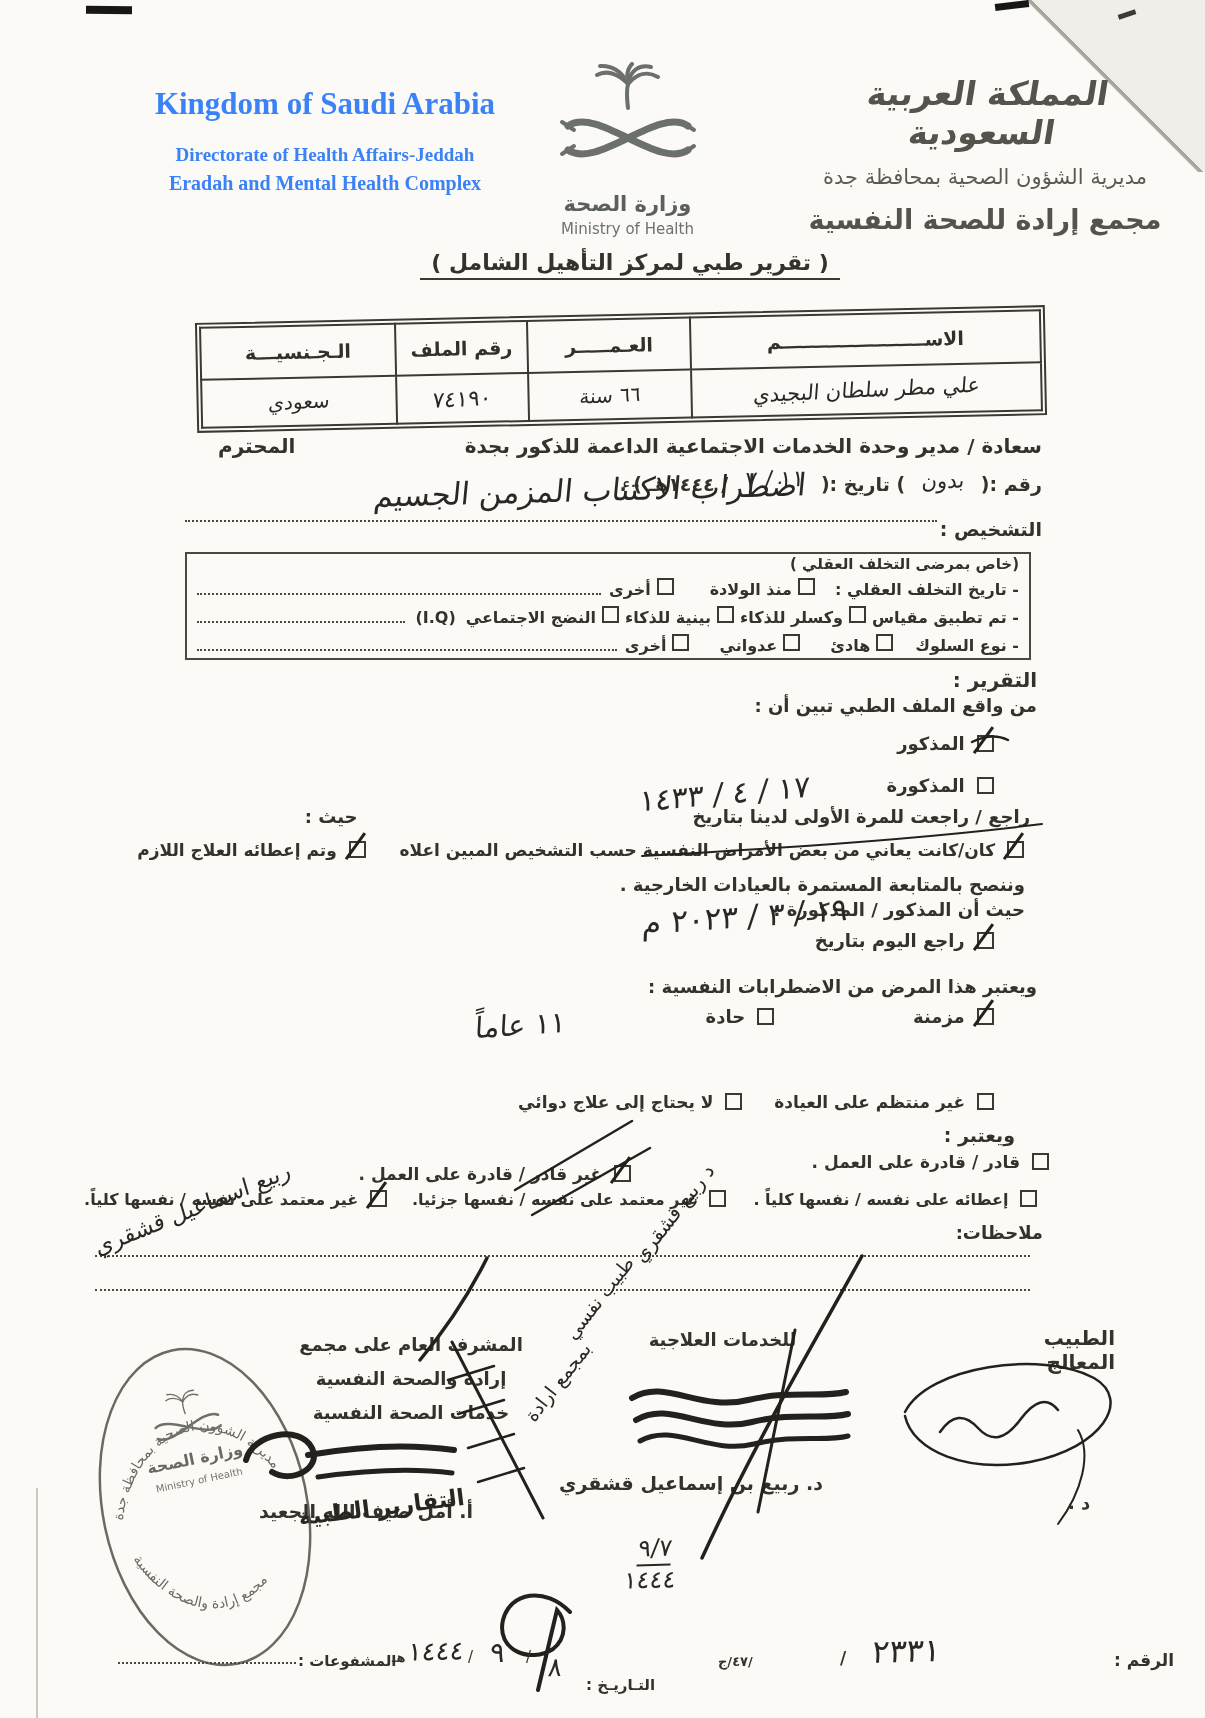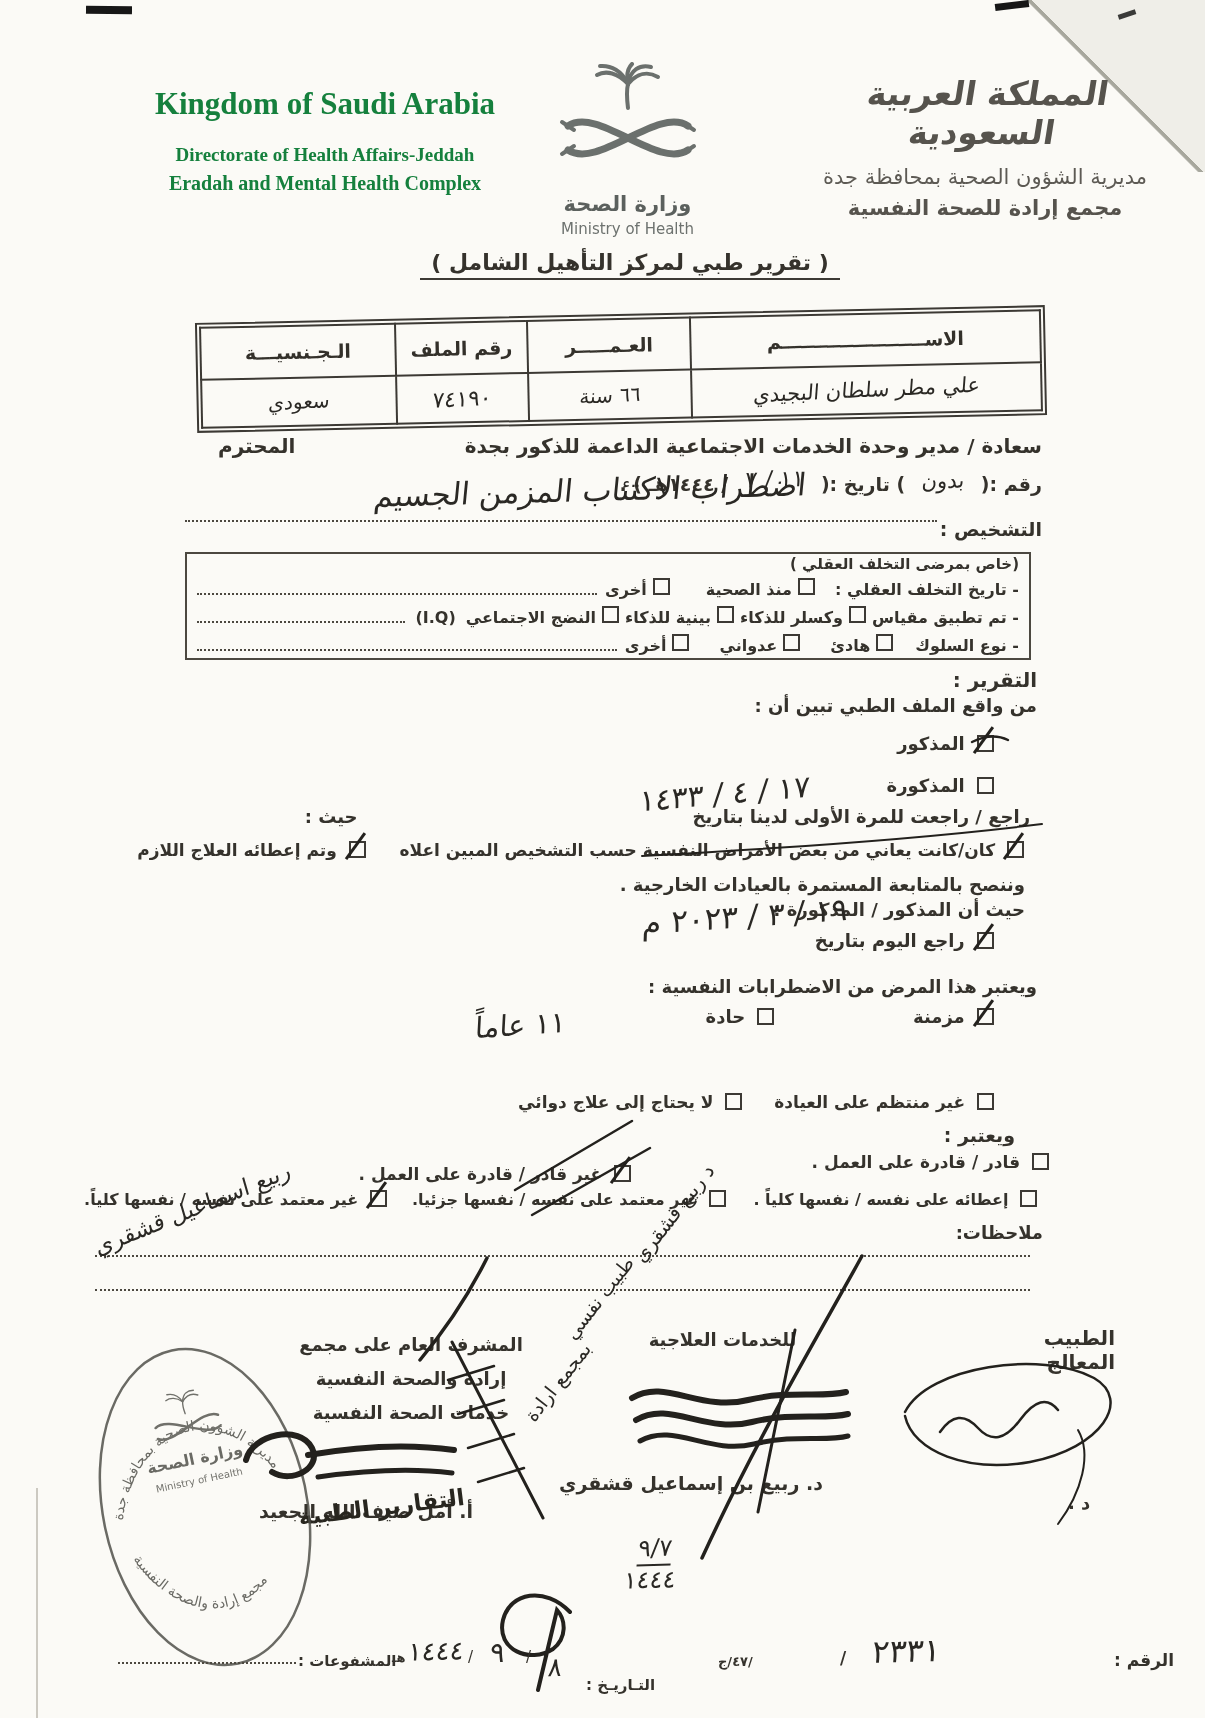--- a/index.html
+++ b/index.html
@@ -1,20 +1,20 @@
 <!DOCTYPE html>
 <html lang="ar"><head>
 <meta charset="utf-8">
 <style>
   html,body{margin:0;padding:0;background:#d8d8d2;}
   .paper{position:relative;width:1205px;height:1718px;background:#fbfaf6;overflow:hidden;
          font-family:"DejaVu Sans",sans-serif;}
   .abs{position:absolute;}
   .ar{font-family:"DejaVu Sans",sans-serif;direction:rtl;unicode-bidi:isolate;color:#35322c;font-weight:700;}
-  .en{font-family:"Liberation Serif",serif;color:#15803d;font-weight:700;}
+  .en{font-family:"Liberation Serif",serif;color:#3b82f6;font-weight:700;}
   .hw{font-family:"DejaVu Sans",sans-serif;font-weight:400;color:#2a2824;direction:rtl;unicode-bidi:isolate;
       display:inline-block;transform:rotate(-1.5deg) skewX(-7deg);}
   .row{white-space:nowrap;}
   .cb{display:inline-block;width:13px;height:13px;border:2px solid #3c3934;vertical-align:-2px;
       margin:0 6px;position:relative;background:transparent;}
   .cb[data-checked="true"]::before{content:"";position:absolute;left:3px;top:-13px;width:2.5px;height:32px;
       background:#23211d;transform:rotate(36deg);}
   .dots{border-bottom:2.5px dotted #4c4840;display:inline-block;vertical-align:baseline;}
   .dotline{position:absolute;border-bottom:2.5px dotted #4c4840;}
   .spacer{display:inline-block;}
@@ -63,21 +63,21 @@
       <path d="M14 60 L26 68"></path>
         <path d="M134 92 L146 84"></path>
     </g>
   </svg>
   <div class="abs ar" style="left:545px;top:192px;width:165px;text-align:center;font-size:21px;color:#5b605d;">وزارة الصحة</div>
   <div class="abs" style="left:545px;top:220px;width:165px;text-align:center;font-size:15px;color:#6d726f;font-family:'DejaVu Sans',sans-serif;">Ministry of Health</div>
 
   <div class="abs ar" style="left:800px;top:74px;width:370px;text-align:center;color:#56534d;">
     <div style="font-size:33px;transform:skewX(-9deg);font-weight:700;">المملكة العربية السعودية</div>
     <div style="font-size:21px;margin-top:13px;font-weight:400;color:#5d5a54;">مديرية الشؤون الصحية بمحافظة جدة</div>
-    <div style="font-size:21px;margin-top:7px;">مجمع إرادة للصحة النفسية</div>
+    <div style="font-size:27px;margin-top:15px;">مجمع إرادة للصحة النفسية</div>
   </div>
 
   <div class="abs ar" style="left:420px;top:250px;width:420px;text-align:center;font-size:22px;border-bottom:2.5px solid #3c3934;padding-bottom:3px;">( تقرير طبي لمركز التأهيل الشامل )</div>
 
   <table class="ptable abs" dir="rtl" style="left:200px;top:318px;width:842px;">
     <tbody>
         <tr>
       <th style="width:345px;">الاســــــــــــــــــــــم</th>
       <th style="width:158px;">العـمـــــر</th>
       <th style="width:128px;">رقم الملف</th>
@@ -110,21 +110,21 @@
   <div class="abs" style="left:205px;top:472px;width:770px;text-align:center;">
     <span class="hw" style="font-size:31px;">اضطراب الاكتئاب المزمن الجسيم</span>
   </div>
 
   <div class="abs ar" style="left:185px;top:552px;width:846px;height:108px;border:2.5px solid #4c4840;box-sizing:border-box;padding:1px 10px;">
     <div style="font-size:15px;">(خاص بمرضى التخلف العقلي )</div>
     <div class="row" style="font-size:16px;margin-top:5px;display:flex;align-items:baseline;">
       <span>- تاريخ التخلف العقلي :</span>
       <span class="spacer" style="width:14px;"></span>
       <span class="cb" data-checked="false"></span>
-      <span>منذ الصحية</span>
+      <span>منذ الولادة</span>
       <span class="spacer" style="width:30px;"></span>
       <span class="cb" data-checked="false"></span>
       <span>أخرى</span>
       <span class="dots" style="flex:1;margin-right:8px;"></span>
     </div>
     <div class="row" style="font-size:16px;margin-top:7px;display:flex;align-items:baseline;">
       <span>- تم تطبيق مقياس</span>
       <span class="cb" data-checked="false"></span>
       <span>وكسلر للذكاء</span>
       <span class="cb" data-checked="false"></span>

